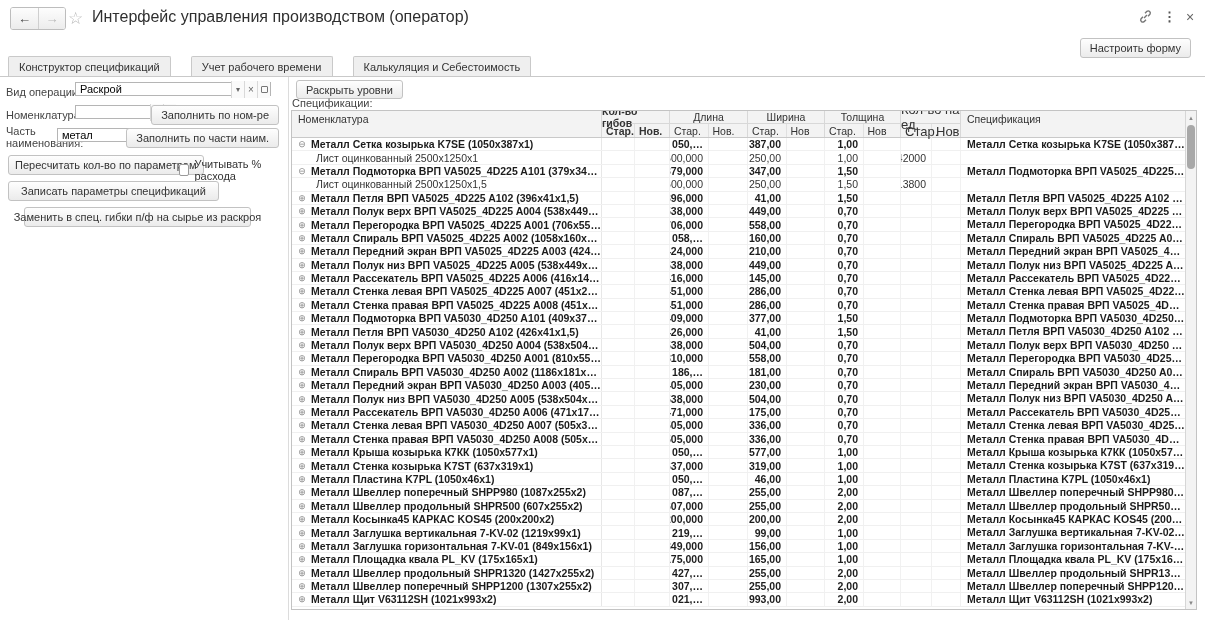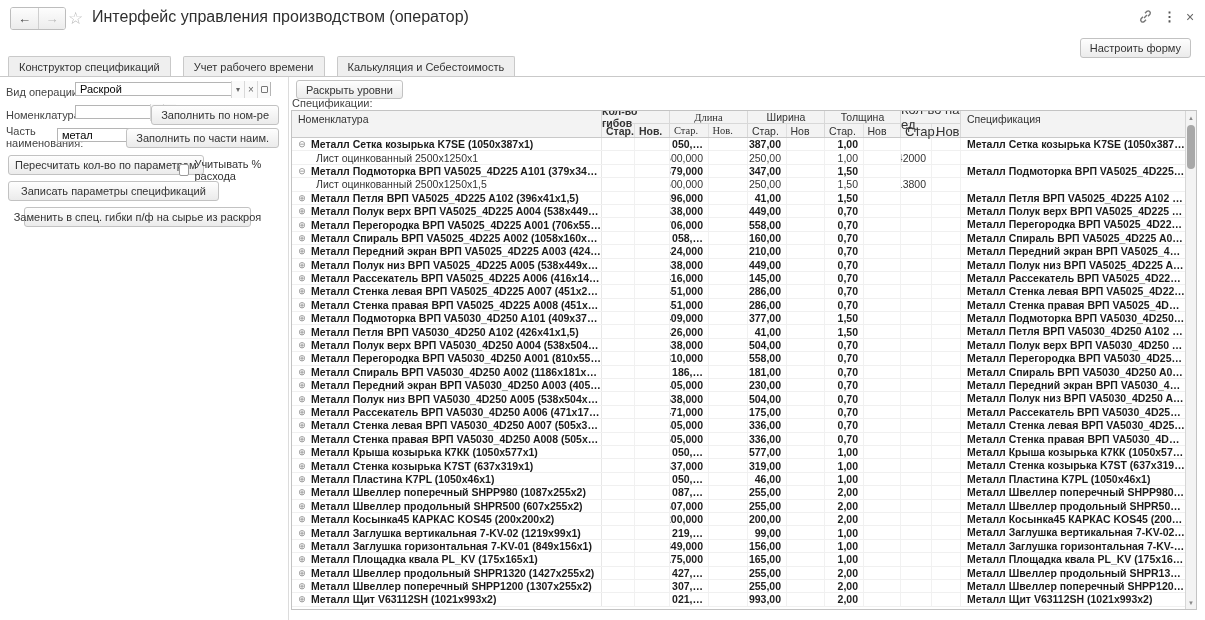--- a/index.html
+++ b/index.html
@@ -22,21 +22,21 @@
   .closex { left:1186px; font-size:14px; color:#666; }
   .linkicon { left:1138px; top:9px; }
 
   .btn { display:inline-flex; align-items:center; justify-content:center;
     border:1px solid #c2c2c2; border-radius:3px; background:linear-gradient(#fefefe,#ebebeb);
     font-size:11px; color:#333; height:20px; padding:0 9px; cursor:pointer; white-space:nowrap; }
   .configure { position:absolute; right:14px; top:38px; }
 
   
   .tabstrip { position:absolute; left:0; top:56px; width:1205px; height:21px;
-    border-bottom:1px solid #c9c9c9; padding-left:8px; display:flex; gap:12px; align-items:flex-end; }
+    border-bottom:1px solid #c9c9c9; padding-left:8px; display:flex; gap:20px; align-items:flex-end; }
   .tab { height:20px; padding:0 10px; display:flex; align-items:center; font-size:11px; color:#333;
     background:#efefef; border:1px solid #c9c9c9; border-bottom:none; border-radius:2px 2px 0 0;
     cursor:pointer; white-space:nowrap; }
   .tab.active { background:#fff; height:21px; margin-bottom:-1px; }
 
   
   .panel { position:absolute; left:0; top:77px; width:289px; height:543px; border-right:1px solid #dcdcdc; }
   .plabel { position:absolute; font-size:11px; color:#444; white-space:nowrap; }
   .field { position:absolute; height:14px; border:1px solid #b5b5b5; background:#fff;
     font-size:11px; color:#000; display:flex; align-items:center; }
@@ -167,21 +167,21 @@
     <div class="hdr">
       <div class="hc name">Номенклатура</div>
 
       <div class="hg" style="width:68px;font-weight:bold;">
         <div class="hg-top">Кол-во гибов</div>
         <div class="hg-sub">
           <div class="w-b1">Стар.</div>
           <div class="w-b2">Нов.</div>
         </div>
       </div>
-      <div class="hg" style="width:78px;font-family:Liberation Serif, serif;">
+      <div class="hg" style="width:78px;">
         <div class="hg-top">Длина</div>
         <div class="hg-sub">
           <div class="w-l1">Стар.</div>
           <div class="w-l2">Нов.</div>
         </div>
       </div>
       <div class="hg" style="width:77px;">
         <div class="hg-top">Ширина</div>
         <div class="hg-sub">
           <div class="w-w1">Стар.</div>

